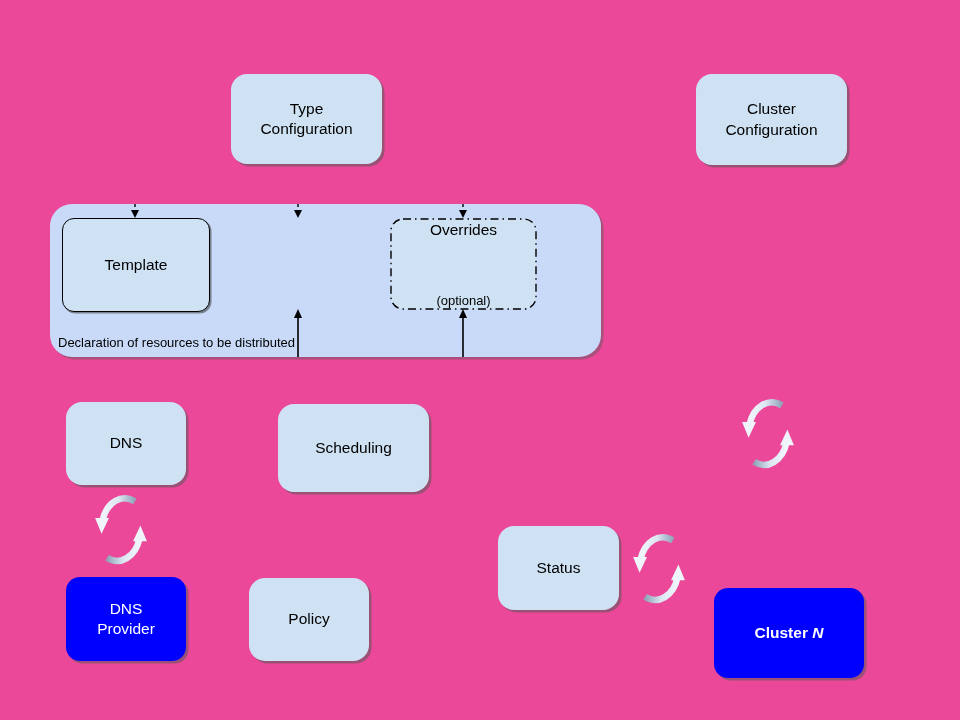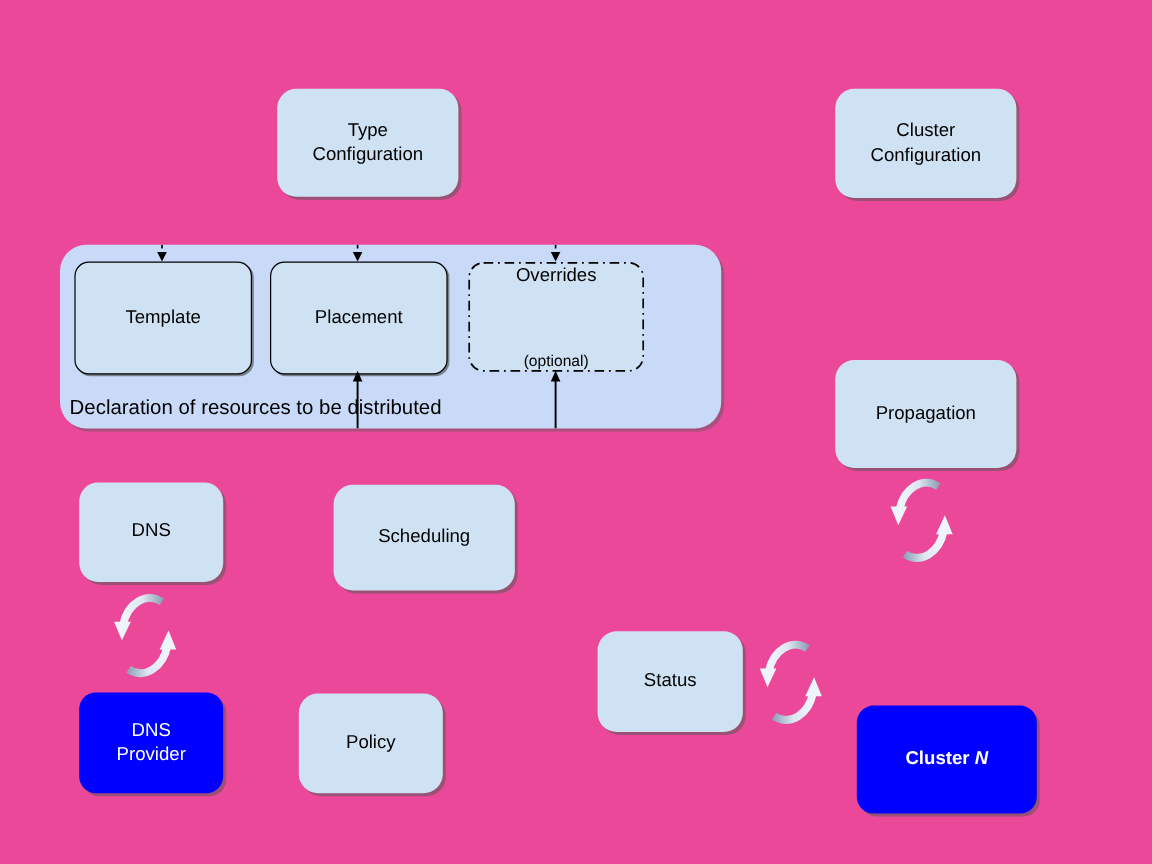--- a/index.html
+++ b/index.html
@@ -23,21 +23,21 @@
     box-shadow:2.5px 2.5px 0 rgba(90,90,90,0.45);
   }
   .inner{
     position:absolute;display:flex;flex-direction:column;align-items:center;justify-content:center;
     text-align:center;background:#cfe2f3;border:1.4px solid #000;border-radius:12px;
     font-size:15.5px;color:#000;box-shadow:1.5px 1.5px 0 rgba(40,40,40,0.5);
   }
   .inner.nob{border:none;background:transparent;box-shadow:none;}
   .sub{font-size:13px;margin-top:1px;}
   .groupnote{
-    position:absolute;left:8px;bottom:7px;font-size:17px;color:#000;
+    position:absolute;left:8px;bottom:7px;font-size:13px;color:#000;
   }
   .connectors{position:absolute;left:0;top:0;pointer-events:none;}
   .sync{position:absolute;width:56px;height:74px;}
   .hiddendefs{position:absolute;width:0;height:0;overflow:hidden;}
 </style>
 </head>
 <body>
 
 <div id="canvas">
 
@@ -71,23 +71,20 @@
     <span class="lbl">Cluster
 Configuration</span>
   </div>
 
   <div class="group" style="left:50px;top:204px;width:515px;height:153px;padding-left:36px;">
 
     <div class="inner" style="left:12px;top:14px;width:146px;height:92px;">
       <span class="lbl">Template</span>
     </div>
 
-    <div class="inner" style="left:175px;top:14px;width:146px;height:92px;">
-      <span class="lbl">Placement</span>
-    </div>
 
     <div class="inner nob" style="left:340px;top:14px;width:147px;height:92px;gap:22px;">
       <svg width="147" height="92" style="position:absolute;left:0;top:0;">
         <rect x="1" y="1" width="145" height="90" rx="12" fill="#cfe2f3" stroke="#000" stroke-width="1.4" stroke-dasharray="8 4 1.5 4"></rect>
       </svg>
       <span class="lbl" style="position:relative;">Overrides</span>
       <span class="sub" style="position:relative;margin-top:32px;">(optional)</span>
     </div>
 
     <span class="groupnote">Declaration of resources to be distributed</span>
@@ -101,23 +98,20 @@
       <line x1="413" y1="0" x2="413" y2="7" stroke="#000" stroke-width="1.4" stroke-dasharray="3 3"></line>
       <polygon points="409,6 417,6 413,14" fill="#000"></polygon>
 
       <line x1="248" y1="153" x2="248" y2="113" stroke="#000" stroke-width="1.6"></line>
       <polygon points="244,114 252,114 248,105" fill="#000"></polygon>
       <line x1="413" y1="153" x2="413" y2="113" stroke="#000" stroke-width="1.6"></line>
       <polygon points="409,114 417,114 413,105" fill="#000"></polygon>
     </svg>
   </div>
 
-  <div class="box" style="left:696px;top:300px;width:151px;height:90px;">
-    <span class="lbl">Propagation</span>
-  </div>
 
   <svg class="sync" viewBox="0 0 60 80" style="left:740px;top:398px;">
     <use href="#sync-glyph"></use>
   </svg>
 
 
   <div class="box blue boldtxt" style="left:698px;top:588px;width:150px;height:90px;border-radius:14px;margin-left:16px;">
     <span class="lbl"><span>Cluster </span><span class="italic">N</span></span>
   </div>
 

